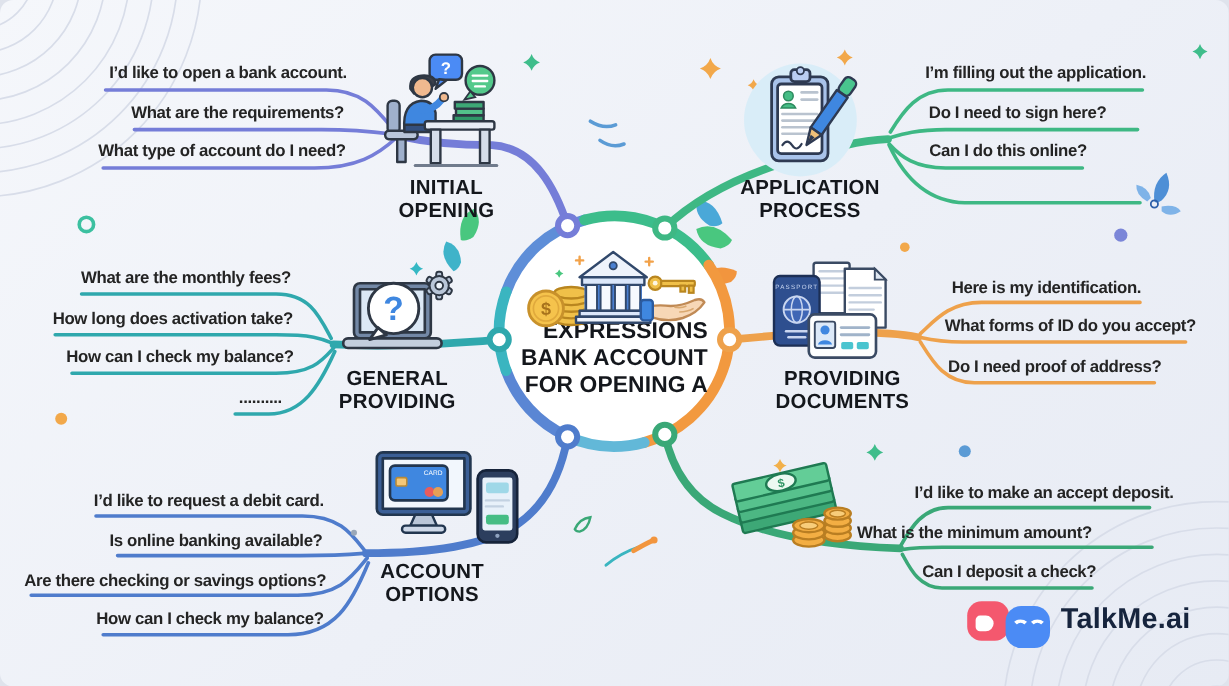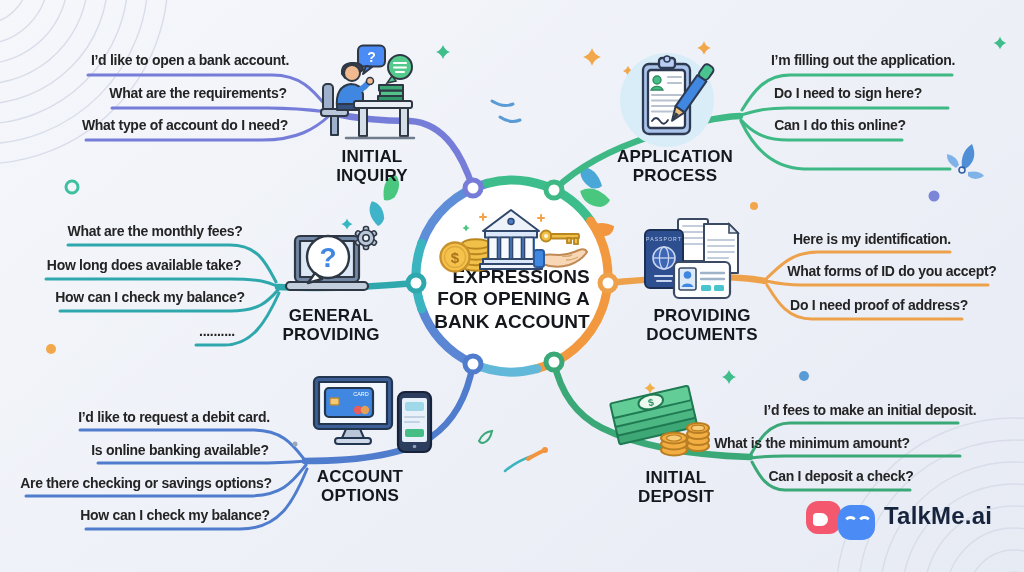--- a/index.html
+++ b/index.html
@@ -1,18 +1,18 @@
 <!DOCTYPE html>
 <html><head>
 <meta charset="utf-8">
 <style>
   html,body{margin:0;padding:0;background:#dfe3ec;}
   .canvas{position:relative;width:1024px;height:572px;overflow:hidden;
     background:linear-gradient(140deg,#f5f7fb 0%,#edf0f7 55%,#e7ebf4 100%);
-    font-family:"Liberation Sans",sans-serif;}
+    font-family:"Liberation Sans",sans-serif;border-radius:11px;}
   svg.base{position:absolute;left:0;top:0;}
   .item{position:absolute;transform:translate(-50%,-50%);white-space:nowrap;
     font-size:14px;font-weight:700;letter-spacing:-0.3px;color:#242424;}
   .blabel{position:absolute;transform:translateX(-50%);text-align:center;
     font-size:17px;font-weight:700;line-height:1.14;color:#14171c;letter-spacing:.2px;}
   .ctitle{position:absolute;left:512px;top:266px;transform:translateX(-50%);
     text-align:right;font-size:19px;font-weight:700;line-height:1.18;color:#14171c;letter-spacing:.1px;}
   .ctitle div{white-space:nowrap;}
   .icon{position:absolute;}
   .logo{position:absolute;left:806px;top:499px;display:flex;align-items:flex-start;gap:9px;}
@@ -168,48 +168,47 @@
 
 <div class="item" style="left:190px;top:60px">I’d like to open a bank account.</div>
 <div class="item" style="left:198px;top:93px">What are the requirements?</div>
 <div class="item" style="left:185px;top:125px">What type of account do I need?</div>
 
 <div class="item" style="left:863px;top:60px">I’m filling out the application.</div>
 <div class="item" style="left:848px;top:93px">Do I need to sign here?</div>
 <div class="item" style="left:840px;top:125px">Can I do this online?</div>
 
 <div class="item" style="left:155px;top:231px">What are the monthly fees?</div>
-<div class="item" style="left:144px;top:265px">How long does available take?</div>
+<div class="item" style="left:144px;top:265px">How long does activation take?</div>
 <div class="item" style="left:150px;top:297px">How can I check my balance?</div>
 <div class="item" style="left:217px;top:331px">..........</div>
 
 <div class="item" style="left:872px;top:239px">Here is my identification.</div>
 <div class="item" style="left:892px;top:271px">What forms of ID do you accept?</div>
 <div class="item" style="left:174px;top:417px">I’d like to request a debit card.</div>
 
 <div class="item" style="left:879px;top:305px">Do I need proof of address?</div>
 <div class="item" style="left:180px;top:450px">Is online banking available?</div>
 <div class="item" style="left:146px;top:483px">Are there checking or savings options?</div>
 <div class="item" style="left:175px;top:515px">How can I check my balance?</div>
 
-<div class="item" style="left:870px;top:410px">I’d fees to make an initial deposit.</div>
+<div class="item" style="left:870px;top:410px">I’d like to make an accept deposit.</div>
 <div class="item" style="left:812px;top:443px">What is the minimum amount?</div>
 <div class="item" style="left:841px;top:476px">Can I deposit a check?</div>
 
-<div class="blabel" style="left:372px;top:147px;width:130px">INITIAL INQUIRY</div>
+<div class="blabel" style="left:372px;top:147px;width:130px">INITIAL OPENING</div>
 <div class="blabel" style="left:675px;top:147px;width:170px">APPLICATION PROCESS</div>
 <div class="blabel" style="left:331px;top:306px;width:150px">GENERAL PROVIDING</div>
 <div class="blabel" style="left:702px;top:306px;width:170px">PROVIDING DOCUMENTS</div>
 <div class="blabel" style="left:360px;top:467px;width:140px">ACCOUNT OPTIONS</div>
-<div class="blabel" style="left:676px;top:468px;width:120px">INITIAL DEPOSIT</div>
 
 <div class="ctitle">
   <div>EXPRESSIONS</div>
+  <div>BANK ACCOUNT</div>
   <div>FOR OPENING A</div>
-  <div>BANK ACCOUNT</div>
 </div>
 
 <div class="icon" style="left:438px;top:204px;width:152px;height:70px">
 <svg width="152" height="70" viewBox="0 0 152 70">
   <path d="M42,13 h6 M45,10 v6" stroke="#f2a24a" stroke-width="2" stroke-linecap="round" fill="none"></path>
   <path d="M100,14 h6 M103,11 v6" stroke="#f2a24a" stroke-width="2" stroke-linecap="round" fill="none"></path>
   <use href="#spark" transform="translate(28,24) scale(0.5)" fill="#49c77f"></use>
   <g stroke="#b9861f" stroke-width="2" fill="#f0c049" stroke-linejoin="round">
     <ellipse cx="38" cy="62" rx="14" ry="4.8"></ellipse>
           <ellipse cx="38" cy="56.5" rx="14" ry="4.8"></ellipse>

